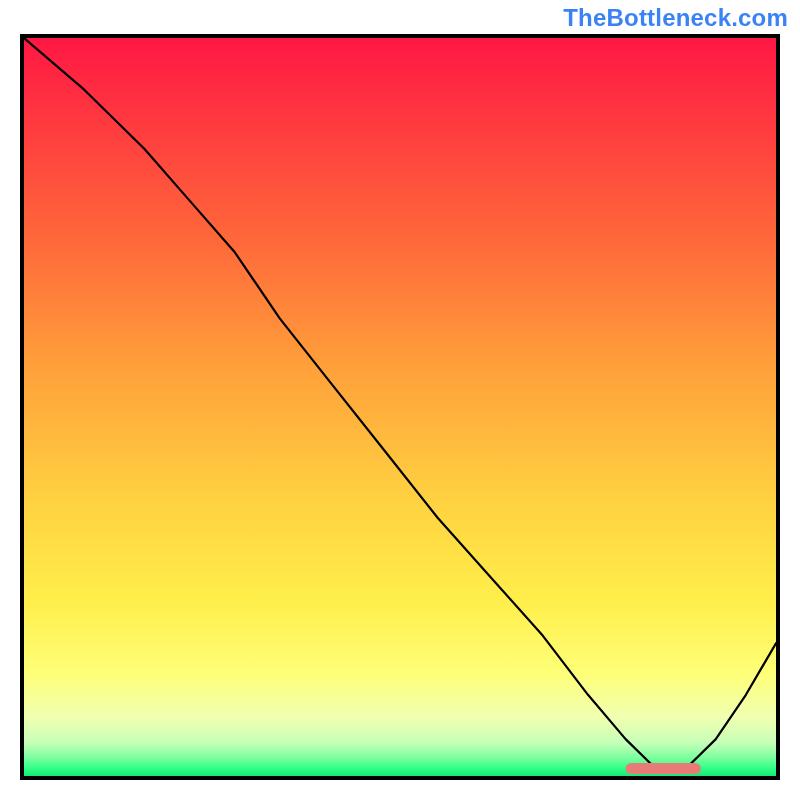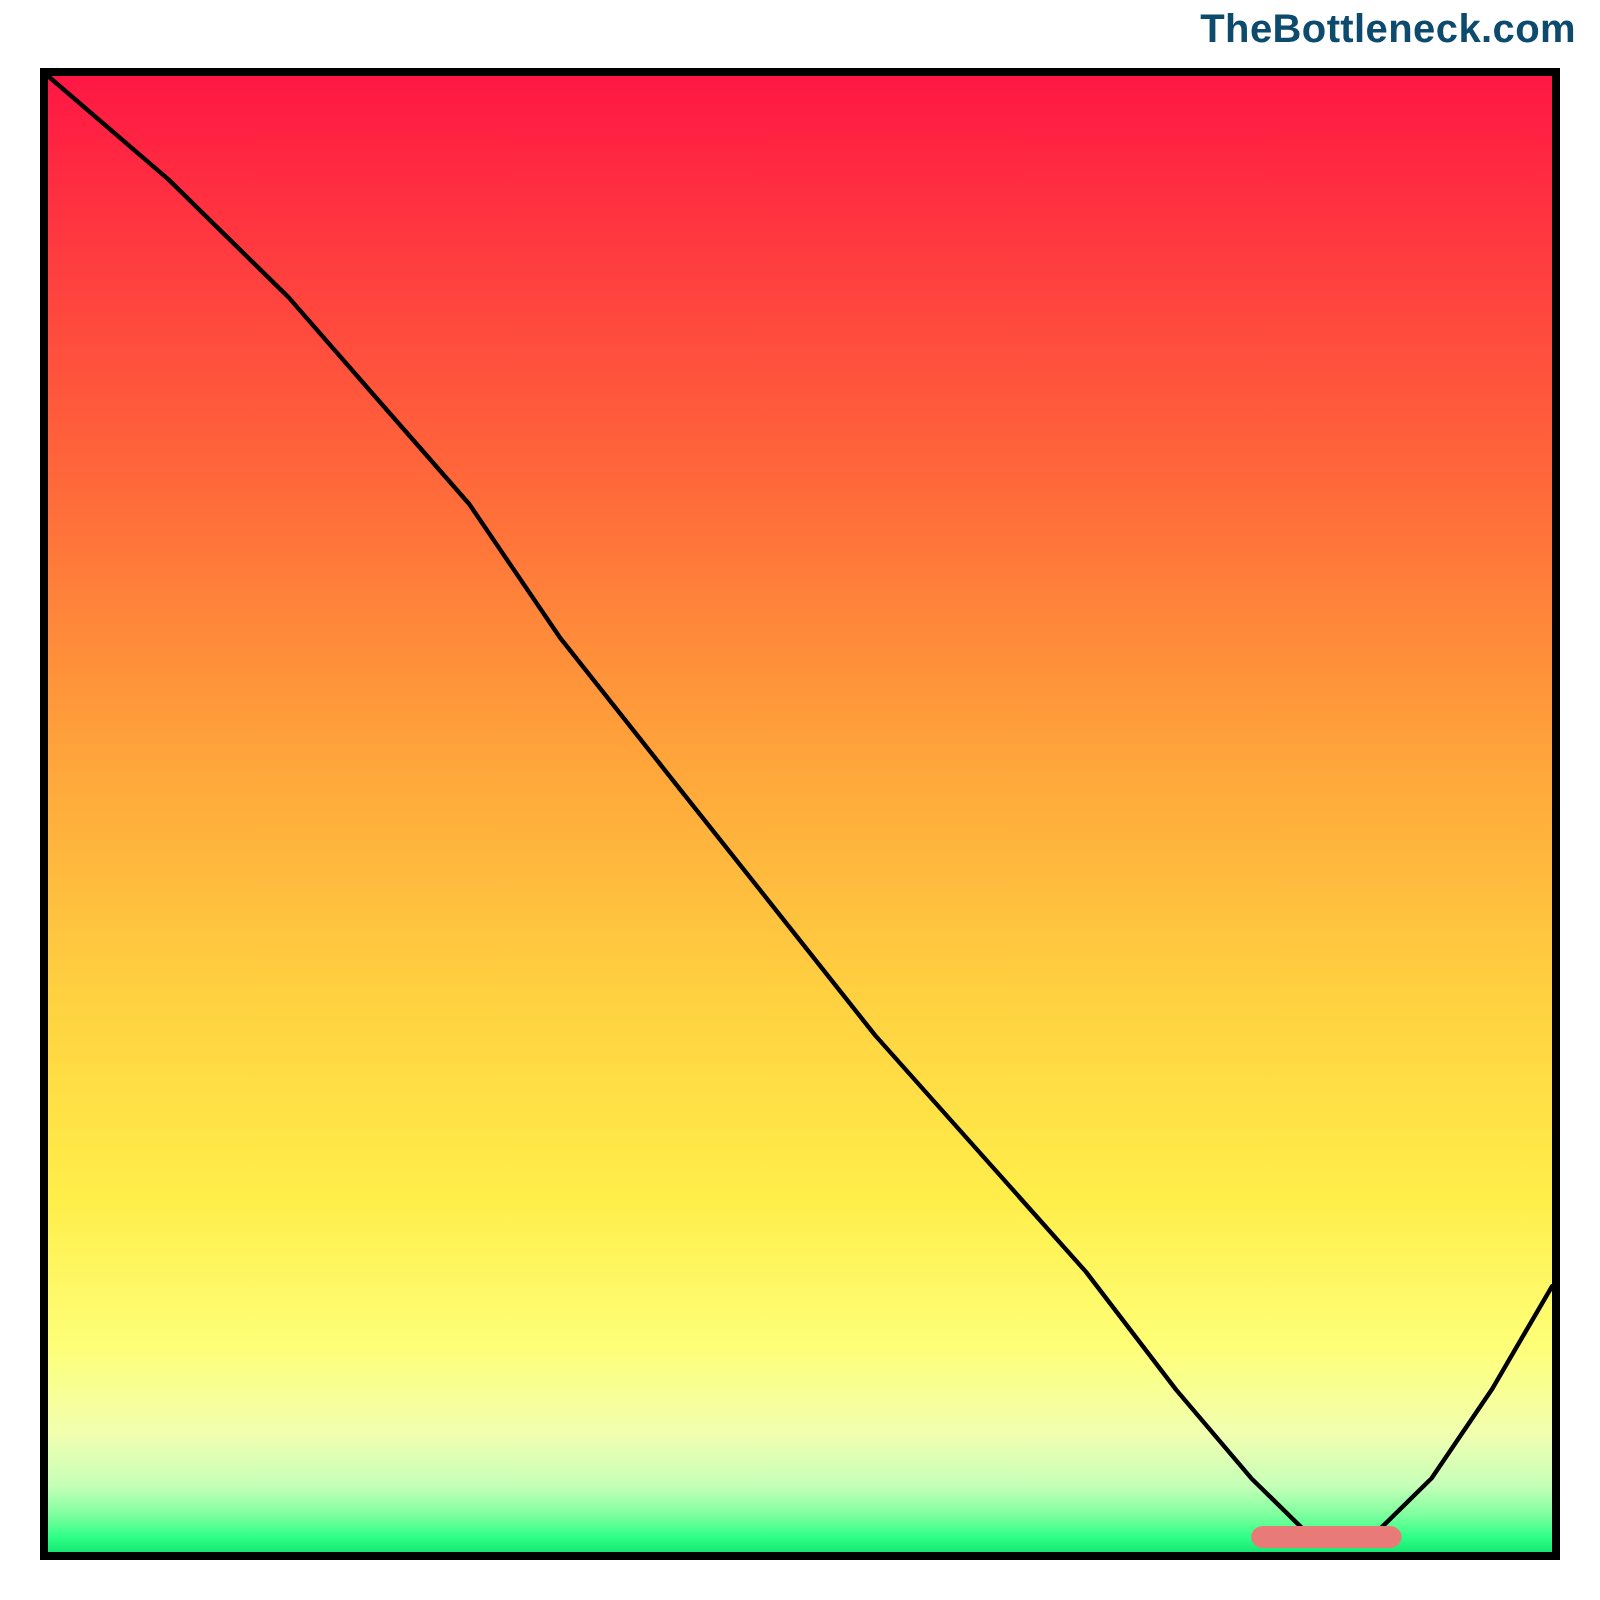--- a/index.html
+++ b/index.html
@@ -13,23 +13,23 @@
   }
   .container {
     position: relative;
     width: 800px;
     height: 800px;
   }
   .watermark {
     position: absolute;
     top: 4px;
     right: 12px;
-    font-size: 20px;
+    font-size: 24px;
     font-weight: 600;
-    color: #0c4a6e;
+    color: #3b82f6;
     letter-spacing: 0.2px;
     user-select: none;
   }
   .plot-frame {
     position: absolute;
     left: 20px;
     top: 34px;
     width: 760px;
     height: 746px;
     border: 4px solid #000;

